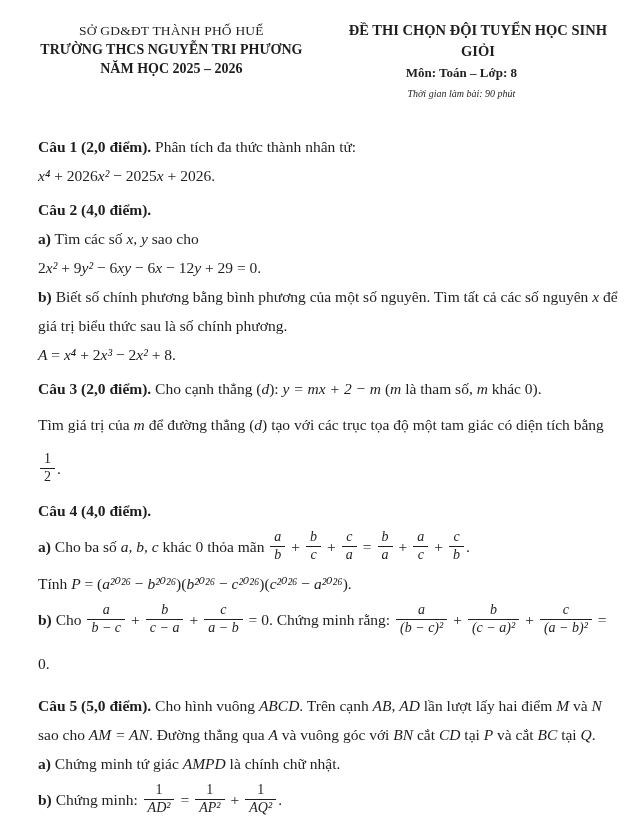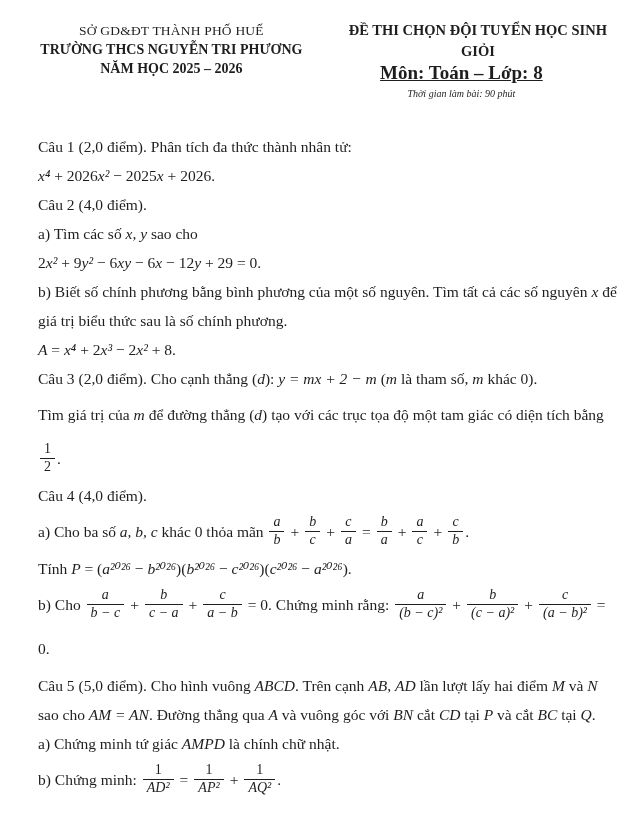--- a/index.html
+++ b/index.html
@@ -13,27 +13,27 @@
 
   
   .hdr { display:flex; margin-bottom:28px; }
   .hcol { text-align:center; }
   .hcol.left  { width:46%; }
   .hcol.right { width:54%; }
   .h-dept   { font-size:13.5px; letter-spacing:.2px; line-height:21px; }
   .h-school { font-size:14px; font-weight:bold; line-height:17px; }
   .h-year   { font-size:14px; font-weight:bold; line-height:21px; }
   .h-title  { font-size:14.5px; font-weight:bold; line-height:21px;margin-left:33px; }
-  .h-subj   { font-size:19px; font-weight:bold; line-height:21px;text-decoration:underline; }
+  .h-subj   { font-size:13px; font-weight:bold; line-height:21px; }
   .h-time   { font-size:10px; font-style:italic; line-height:21px; }
 
   
   p.ln { margin:0; line-height:29px; }
-  p.sp { }
-  .b { font-weight:normal; }
+  p.sp { margin-top:5px; }
+  .b { font-weight:bold; }
   .m { font-style:italic; }
   .formula { margin:1px 0; }
 
   
   .frac { display:inline-block; vertical-align:middle; font-size:14px; margin:0 2px; transform:translateY(-2px); }
   .fn, .fd { display:block; text-align:center; line-height:1.2; padding:0 4px; }
   .fd { border-top:1px solid #1e1e1e; }
   .op { padding:0 4px; }
   p.frl { line-height:44px; }
 </style>

